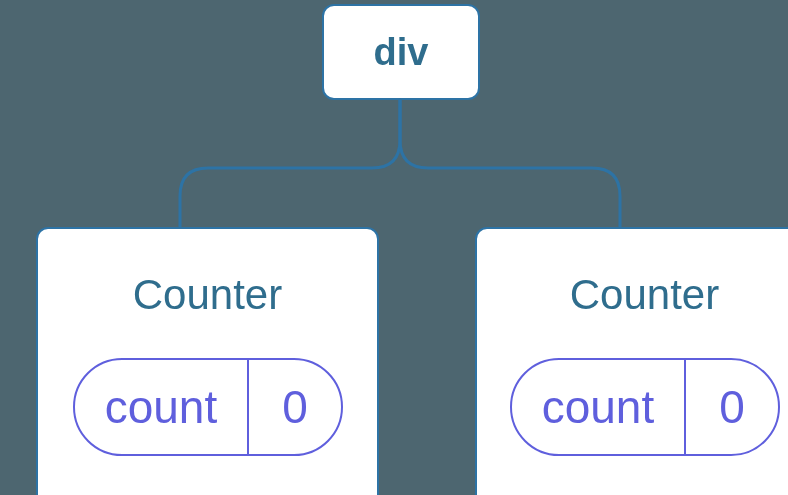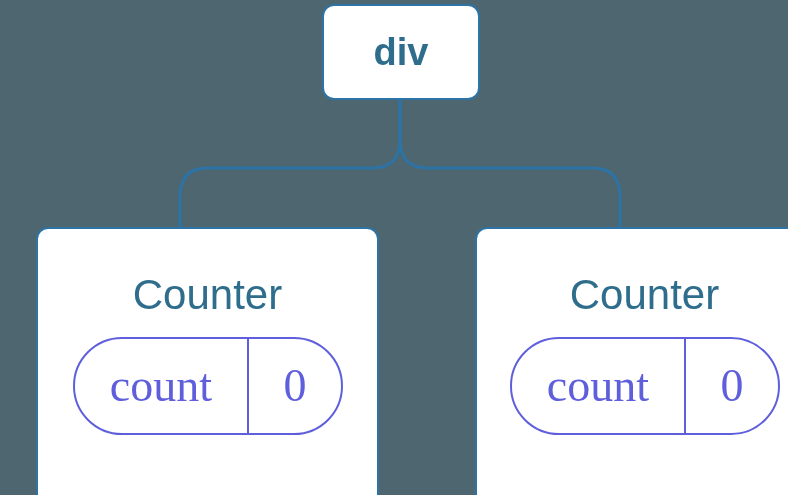--- a/index.html
+++ b/index.html
@@ -76,31 +76,30 @@
     align-items: center;
     justify-content: center;
     color: var(--label-text);
     font-size: 42px;
     font-weight: 500;
     line-height: 1;
   }
   
   .pill {
     position: absolute;
-    top: 108px;
+    top: 129px;
     left: 50%;
     transform: translateX(-50%);
     width: 270px;
     height: 98px;
     border: 2px solid var(--state);
     border-radius: 49px;
     display: flex;
     overflow: hidden;
     background: var(--card-bg);
-    font-family: Liberation Serif, serif;
   }
   .pill-key {
     width: 65%;
     display: flex;
     align-items: center;
     justify-content: center;
     color: var(--state);
     font-size: 46px;
     line-height: 1;
   }

